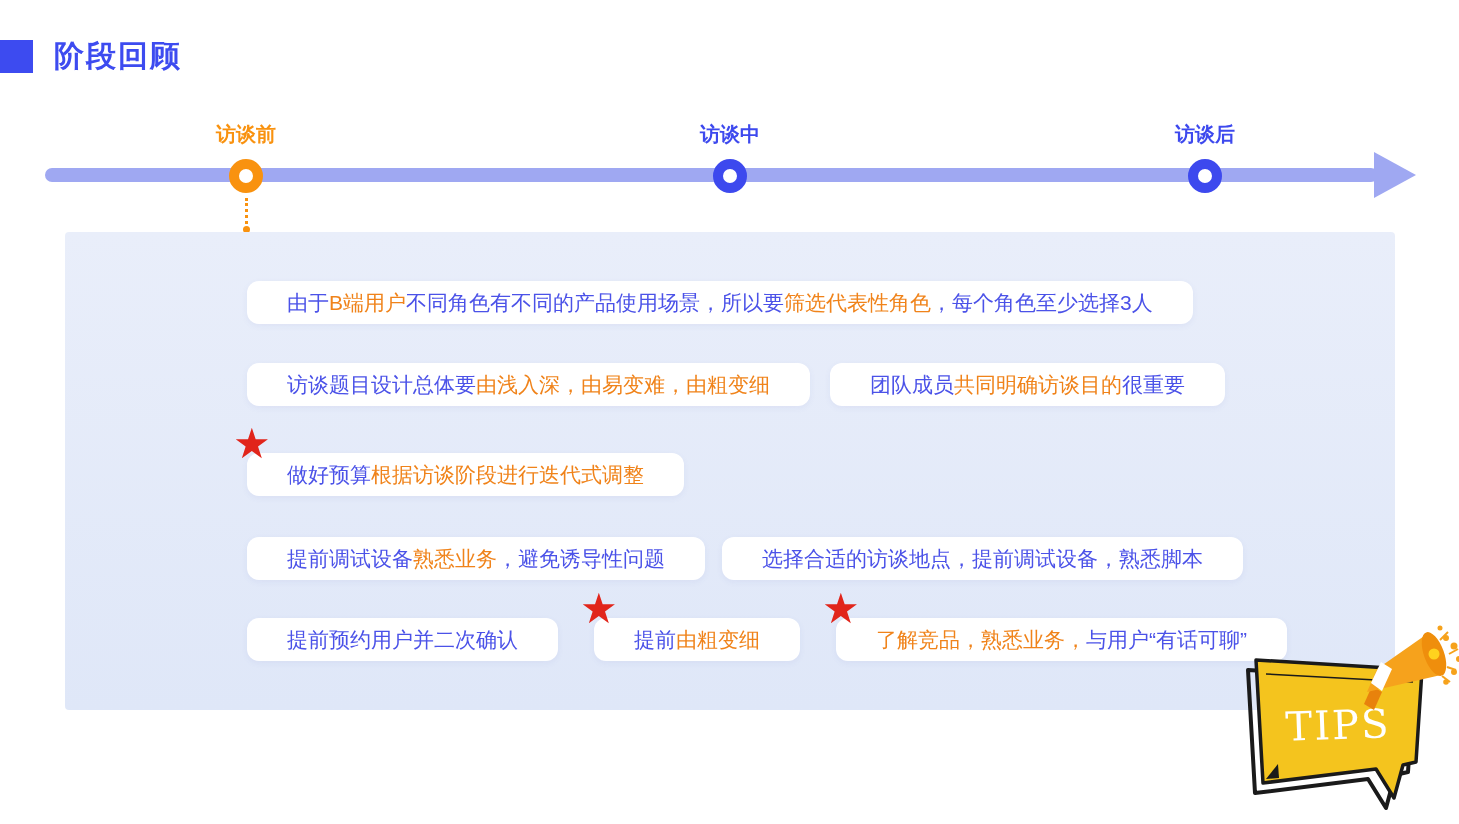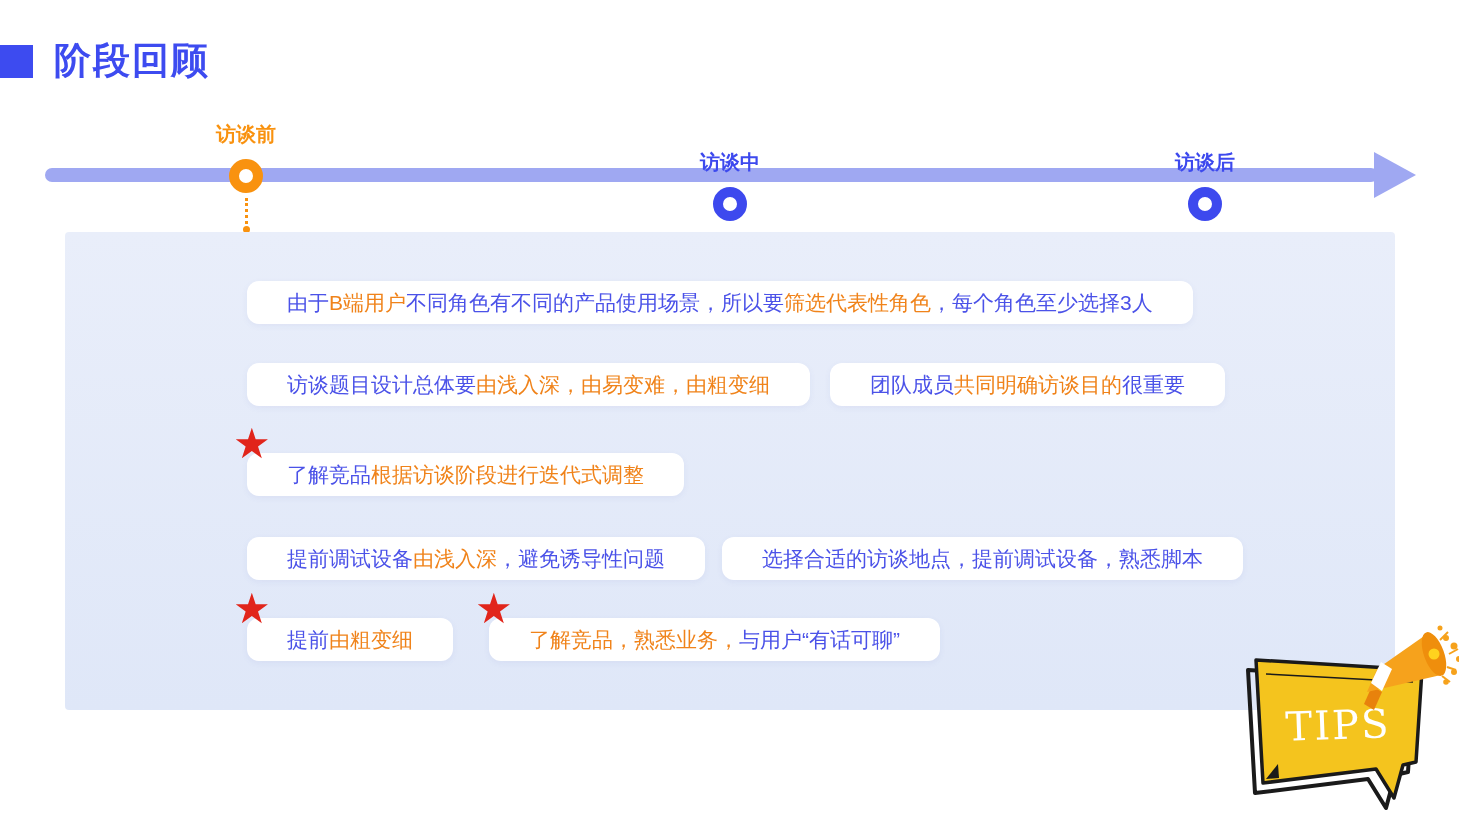--- a/index.html
+++ b/index.html
@@ -2,34 +2,34 @@
 <html style="--accent-blue: #3D4BF0; --timeline-bar: #9FA8F2; --text-blue: #4B52E8; --text-orange: #F0831A; --node-orange: #F9920F; --node-blue: #3D49EE; --panel-bg-top: #E9EEFA; --panel-bg-bottom: #DFE7F8; --star-red: #E1251B; --tips-yellow: #F4C41E; --megaphone-orange: #F6A21C;"><head>
 <meta charset="utf-8">
 <style>
   html,body{margin:0;padding:0;background:#fff;}
   .slide{position:relative;width:1459px;height:824px;background:#ffffff;overflow:hidden;
          font-family:"Liberation Sans","DejaVu Sans",sans-serif;}
 
   
   .hdr{position:absolute;left:0;top:36px;display:flex;align-items:center;gap:21px;}
   .title-square{width:33px;height:33px;background:var(--accent-blue);}
-  .page-title{margin:0;font-size:37px;font-weight:bold;color:var(--accent-blue);letter-spacing:2px;}
+  .page-title{margin:0;font-size:30px;font-weight:bold;color:var(--accent-blue);letter-spacing:2px;}
 
   
   .timeline{position:absolute;left:0;top:0;width:100%;height:240px;}
   .tl-bar{position:absolute;left:45px;top:168px;width:1333px;height:14px;
           background:var(--timeline-bar);border-radius:7px;}
   .tl-arrow{position:absolute;left:1374px;top:152px;width:0;height:0;
             border-top:23px solid transparent;border-bottom:23px solid transparent;
             border-left:42px solid var(--timeline-bar);}
   .stage{position:absolute;top:121px;transform:translateX(-50%);
          display:flex;flex-direction:column;align-items:center;}
   .stage-label{font-size:20px;font-weight:bold;margin-bottom:11px;white-space:nowrap;}
   .stage-label.orange{color:var(--node-orange);}
-  .stage-label.blue{color:var(--node-blue);margin-top:28px;}
+  .stage-label.blue{color:var(--node-blue);}
   .stage-ring{width:14px;height:14px;background:#fff;border-radius:50%;border:10px solid var(--node-blue);}
   .stage-ring.orange{border-color:var(--node-orange);}
   .stage-ring.blue{border-color:var(--node-blue);}
   .tl-dots{position:absolute;left:245px;top:198px;height:26px;width:0;
            border-left:3px dotted var(--node-orange);}
   .tl-dot-end{position:absolute;left:243px;top:226px;width:7px;height:7px;border-radius:50%;
               background:var(--node-orange);}
 
   
   .panel{position:absolute;left:65px;top:232px;width:1330px;height:478px;border-radius:4px;
@@ -89,27 +89,28 @@
 
   <div class="panel" id="panel">
       <div class="row" style="top: 49px; gap: 24px;">
         <div class="box"><span class="seg seg-blue">由于</span><span class="seg seg-orange">B端用户</span><span class="seg seg-blue">不同角色有不同的产品使用场景，所以要</span><span class="seg seg-orange">筛选代表性角色</span><span class="seg seg-blue">，每个角色至少选择3人</span></div>
       </div>
       <div class="row" style="top: 131px; gap: 20px;">
         <div class="box"><span class="seg seg-blue">访谈题目设计总体要</span><span class="seg seg-orange">由浅入深，由易变难，由粗变细</span></div>
         <div class="box"><span class="seg seg-blue">团队成员</span><span class="seg seg-orange">共同明确访谈目的</span><span class="seg seg-blue">很重要</span></div>
       </div>
       <div class="row" style="top: 221px; gap: 30px;">
-        <div class="box"><span class="star">★</span><span class="seg seg-blue">了解竞品</span><span class="seg seg-orange">根据访谈阶段进行迭代式调整</span></div>
+        <div class="box"><span class="star">★</span><span class="seg seg-blue">做好预算</span><span class="seg seg-orange">根据访谈阶段进行迭代式调整</span></div>
       </div>
       <div class="row" style="top: 305px; gap: 17px;">
-        <div class="box"><span class="seg seg-blue">提前调试设备</span><span class="seg seg-orange">由浅入深</span><span class="seg seg-blue">，避免诱导性问题</span></div>
+        <div class="box"><span class="seg seg-blue">提前调试设备</span><span class="seg seg-orange">熟悉业务</span><span class="seg seg-blue">，避免诱导性问题</span></div>
         <div class="box"><span class="seg seg-blue">选择合适的访谈地点，提前调试设备，熟悉脚本</span></div>
       </div>
       <div class="row" style="top: 386px; gap: 36px;">
+        <div class="box"><span class="seg seg-blue">提前预约用户并二次确认</span></div>
         <div class="box"><span class="star">★</span><span class="seg seg-blue">提前</span><span class="seg seg-orange">由粗变细</span></div>
         <div class="box"><span class="star">★</span><span class="seg seg-orange">了解竞品，熟悉业务，</span><span class="seg seg-blue">与用户“有话可聊”</span></div>
       </div>
     </div>
 
   <svg class="tips-svg" width="235" height="212" viewBox="0 0 235 212">
     <g>
       <g transform="translate(-8,10)">
         <polygon class="t-shadow" points="26,48 192,58 186,150 173,153 164,186 146,157 33,171"></polygon>
       </g>

